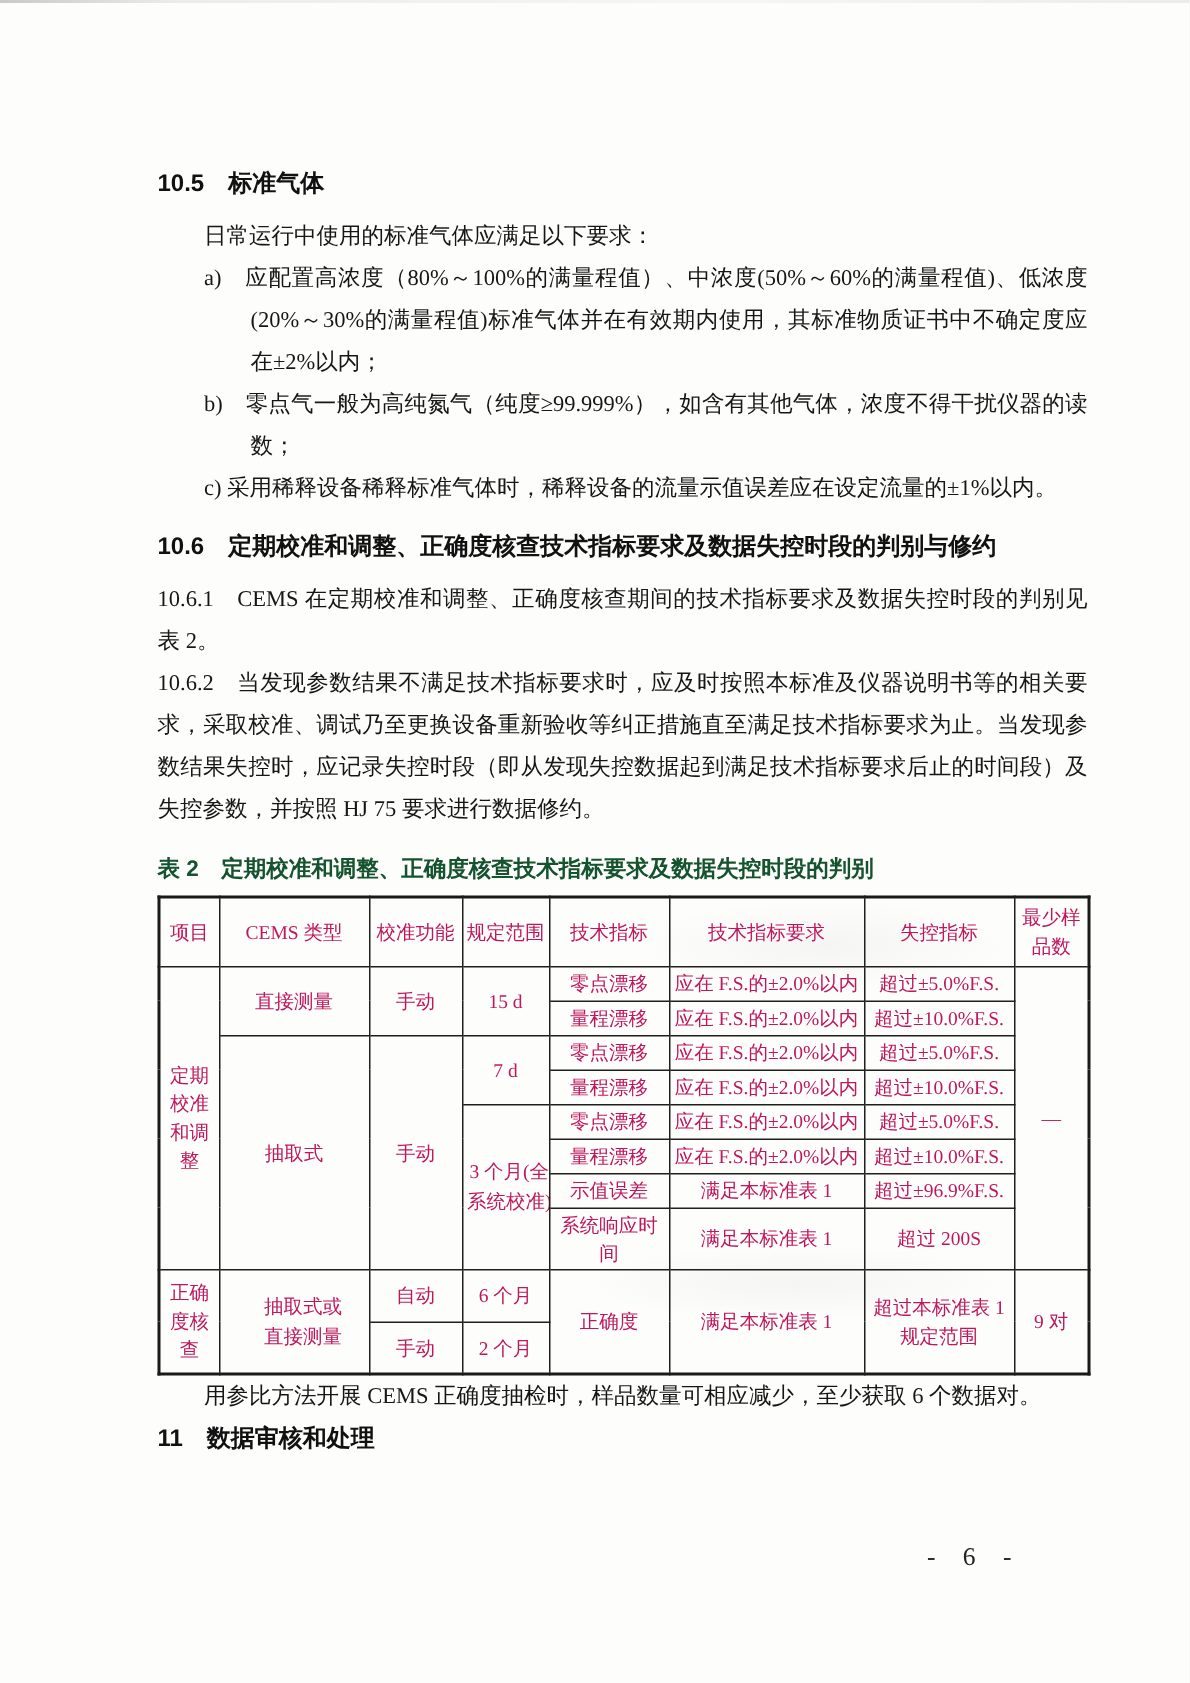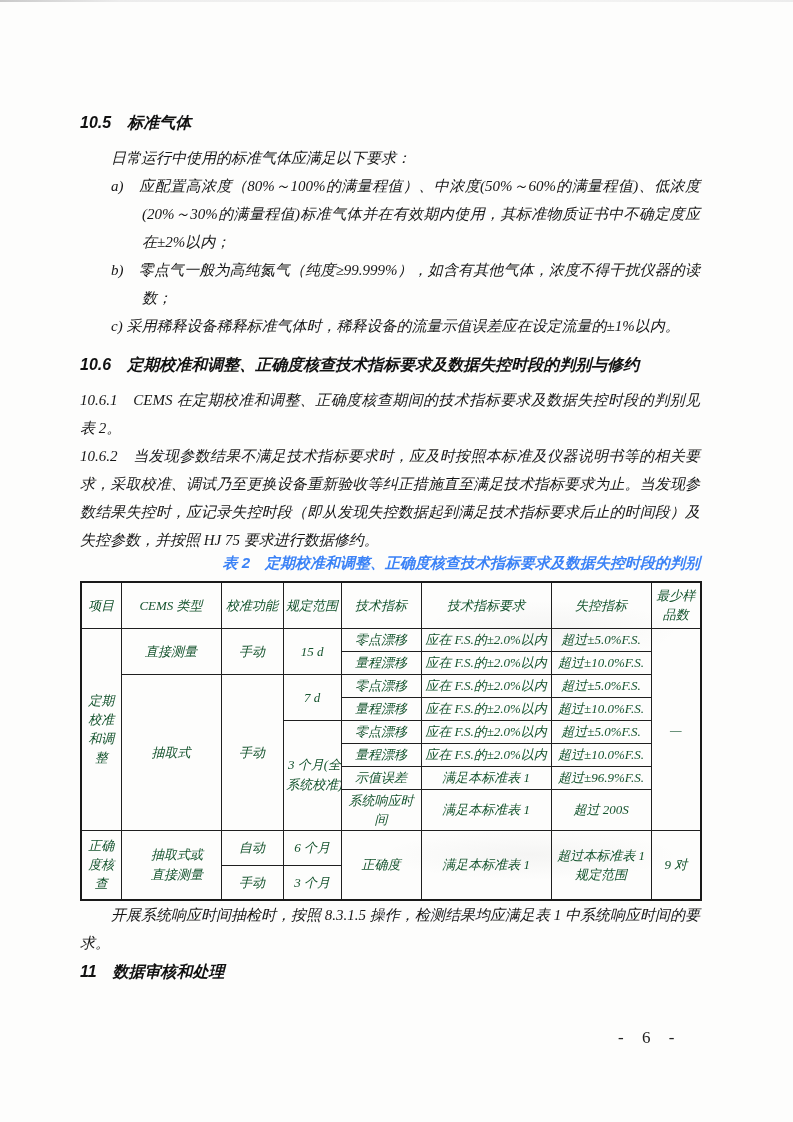--- a/index.html
+++ b/index.html
@@ -13,21 +13,21 @@
     width:793px;height:1122px;
     background:#fdfdfc;
     overflow:hidden;
     color:#1b1b1b;
   }
   .scan-edge{
     position:absolute;top:0;left:0;right:0;height:2px;
     background:linear-gradient(to right,#c9c9c9,#ececec 15%,#f6f6f5 60%,#ececec);
   }
   .content{
-    position:absolute;left:80px;top:112px;width:620px;font-style:italic;
+    position:absolute;left:105px;top:112px;width:620px;
   }
   h3.sec{
     font-family:"Liberation Sans","DejaVu Sans",sans-serif;
     font-weight:bold;
     font-size:16px;
     color:#111;
     margin:0 0 10px 0;
     line-height:22px;
   }
   h3.h106{margin-top:14px;}
@@ -42,31 +42,31 @@
   }
   p.indent{text-indent:31px;}
   p.list-item{
     margin-left:62px;
     text-indent:-31px;
   }
   .table-title{
     font-family:"Liberation Sans","DejaVu Sans",sans-serif;
     font-weight:bold;
     font-size:15px;
-    text-align:right;
-    margin:0 0 8px 0;
-    color:#3b82f6;
+    text-align:left;
+    margin:16px 0 8px 0;
+    color:#14532d;
   }
   table.t2{
     border-collapse:collapse;
     table-layout:fixed;
     width:620px;
     border:2px solid #1a1a1a;
     font-size:13px;
-    color:#14532d;
+    color:#be185d;
   }
   table.t2 th, table.t2 td{
     border:1px solid #1f1f1f;
     text-align:center;
     vertical-align:middle;
     padding:1px 2px;
     line-height:19px;
     font-weight:normal;
     overflow:hidden;
   }
@@ -193,25 +193,25 @@
           <td rowspan="2"><span class="wrap w64">抽取式或直接测量</span></td>
           <td>自动</td>
           <td>6 个月</td>
           <td rowspan="2">正确度</td>
           <td rowspan="2">满足本标准表 1</td>
           <td rowspan="2">超过本标准表 1 规定范围</td>
           <td rowspan="2">9 对</td>
         </tr>
         <tr class="r-l">
           <td>手动</td>
-          <td>3 个月</td>
+          <td>2 个月</td>
         </tr>
       </tbody>
     </table>
 
-    <p class="body indent">开展系统响应时间抽检时，按照 8.3.1.5 操作，检测结果均应满足表 1 中系统响应时间的要求。</p>
+    <p class="body indent">用参比方法开展 CEMS 正确度抽检时，样品数量可相应减少，至少获取 6 个数据对。</p>
 
     <h3 class="sec h11">11　数据审核和处理</h3>
 
   </div>
 
   <div class="page-number">- 6 -</div>
 </div>
 
 </body></html>

